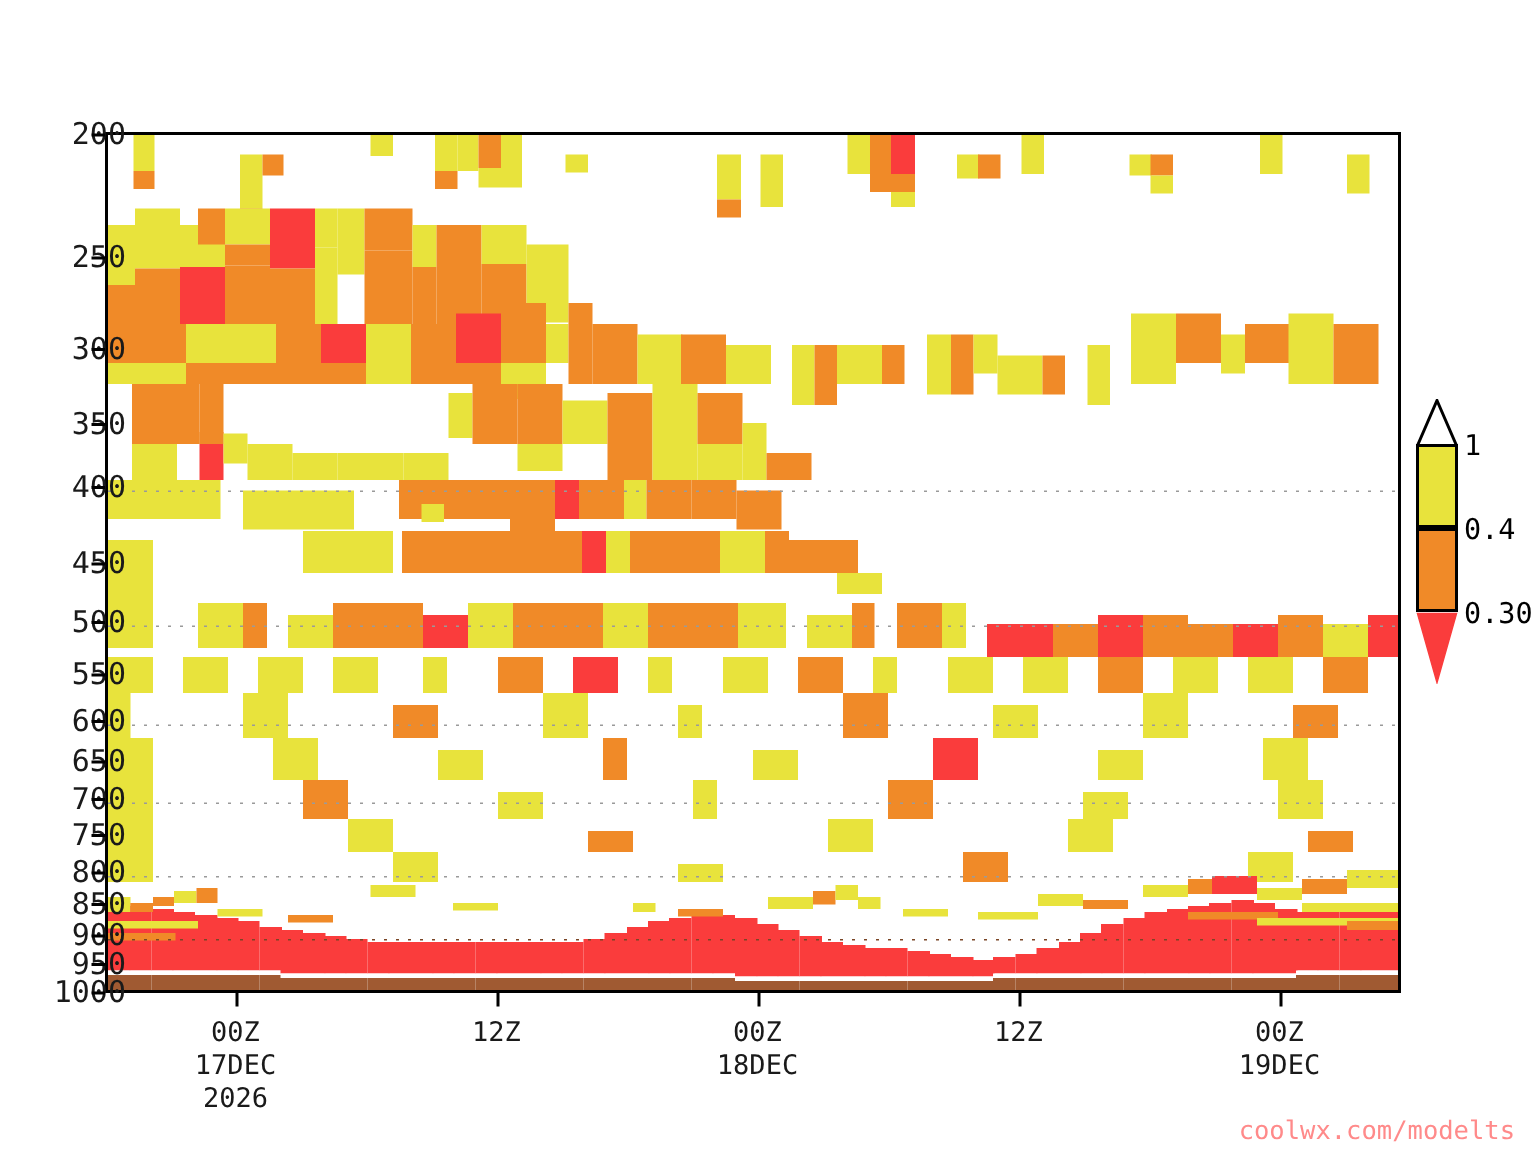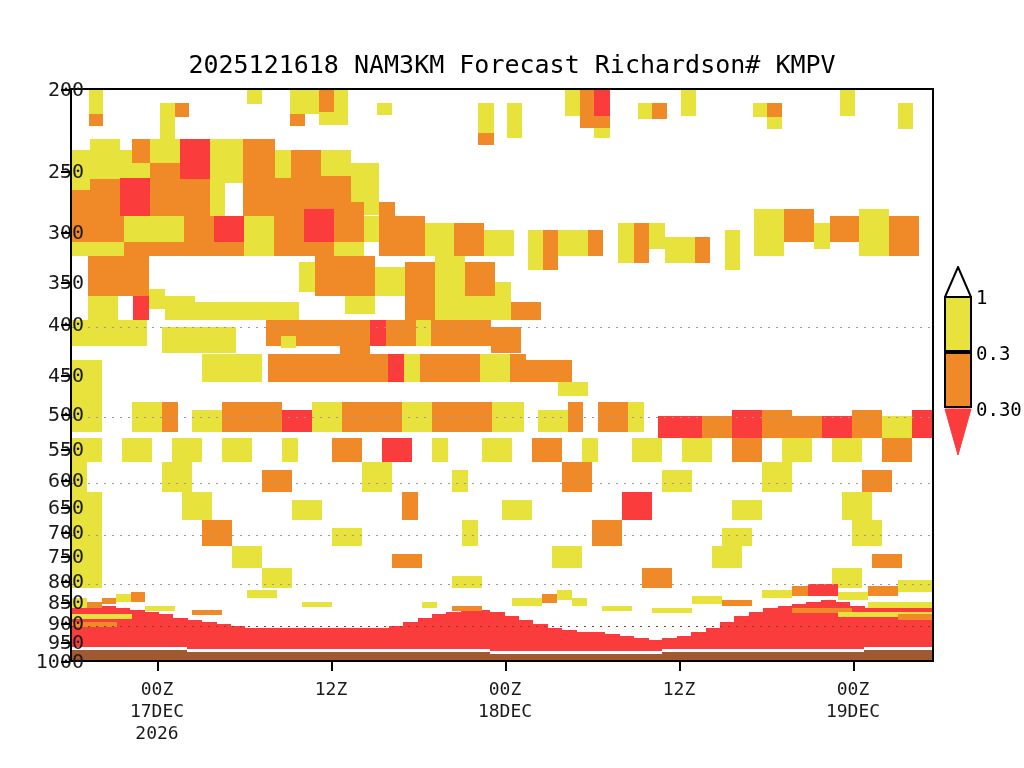--- a/index.html
+++ b/index.html
@@ -64,21 +64,20 @@
   .cb-lab{
     position:absolute;left:32px;font-size:19px;color:#000;white-space:pre;
     font-family:"DejaVu Sans Mono","Liberation Mono",monospace;
   }
 </style>
 </head>
 <body>
 
 <div id="root">
 
-  <div class="title">2025121618 NAM3KM Forecast Richardson# KMPV</div>
 
   <div id="plot">
     <div id="cells">
         <div style="left: 17px; top: 0px; width: 14px; height: 24px; background: rgb(232, 227, 60);"></div>
         <div style="left: 17px; top: 24px; width: 14px; height: 12px; background: rgb(240, 138, 40);"></div>
         <div style="left: 88px; top: 13px; width: 15px; height: 36px; background: rgb(232, 227, 60);"></div>
         <div style="left: 88px; top: 49px; width: 15px; height: 12px; background: rgb(240, 138, 40);"></div>
         <div style="left: 103px; top: 13px; width: 14px; height: 14px; background: rgb(240, 138, 40);"></div>
         <div style="left: 175px; top: 0px; width: 15px; height: 14px; background: rgb(232, 227, 60);"></div>
         <div style="left: 218px; top: 0px; width: 15px; height: 24px; background: rgb(232, 227, 60);"></div>
@@ -567,27 +566,28 @@
       <div class="xtickmark" style="left: 331px;"></div>
       <div class="xlab" style="left: 261px; top: 678px; width: 140px;"><div>12Z</div></div>
       <div class="xtickmark" style="left: 505px;"></div>
       <div class="xlab" style="left: 435px; top: 678px; width: 140px;"><div>00Z</div><div>18DEC</div></div>
       <div class="xtickmark" style="left: 679px;"></div>
       <div class="xlab" style="left: 609px; top: 678px; width: 140px;"><div>12Z</div></div>
       <div class="xtickmark" style="left: 853px;"></div>
       <div class="xlab" style="left: 783px; top: 678px; width: 140px;"><div>00Z</div><div>19DEC</div></div>
     </div>
 
+  <div class="wm">coolwx.com/modelts</div>
 
   <div id="cbar">
       <div class="cb-tip" style="top: -30px;"><svg width="28" height="32" viewBox="0 0 28 32">
           <polygon points="14,1 27,31 1,31" fill="#ffffff" stroke="#000" stroke-width="2"></polygon>
         </svg></div>
       <div class="cb-seg" style="top: 0px; height: 56px; background: rgb(232, 227, 60);"></div>
       <div class="cb-seg" style="top: 56px; height: 56px; background: rgb(240, 138, 40);"></div>
       <div class="cb-tip" style="top: 112px; height: 48px;"><svg width="28" height="48" viewBox="0 0 28 48">
           <polygon points="1,1 27,1 14,47" fill="#fa3c3c" stroke="#fa3c3c" stroke-width="1"></polygon>
         </svg></div>
       <div class="cb-lab" style="top: -10px;">1</div>
-      <div class="cb-lab" style="top: 46px;">0.3</div>
+      <div class="cb-lab" style="top: 46px;">0.4</div>
       <div class="cb-lab" style="top: 102px;">0.30</div>
     </div>
 </div>
 
 </body></html>

